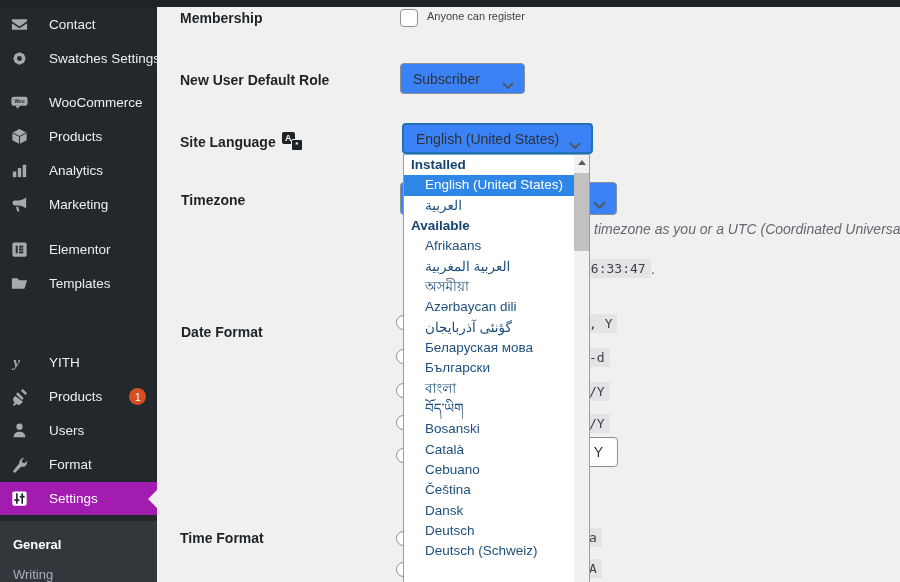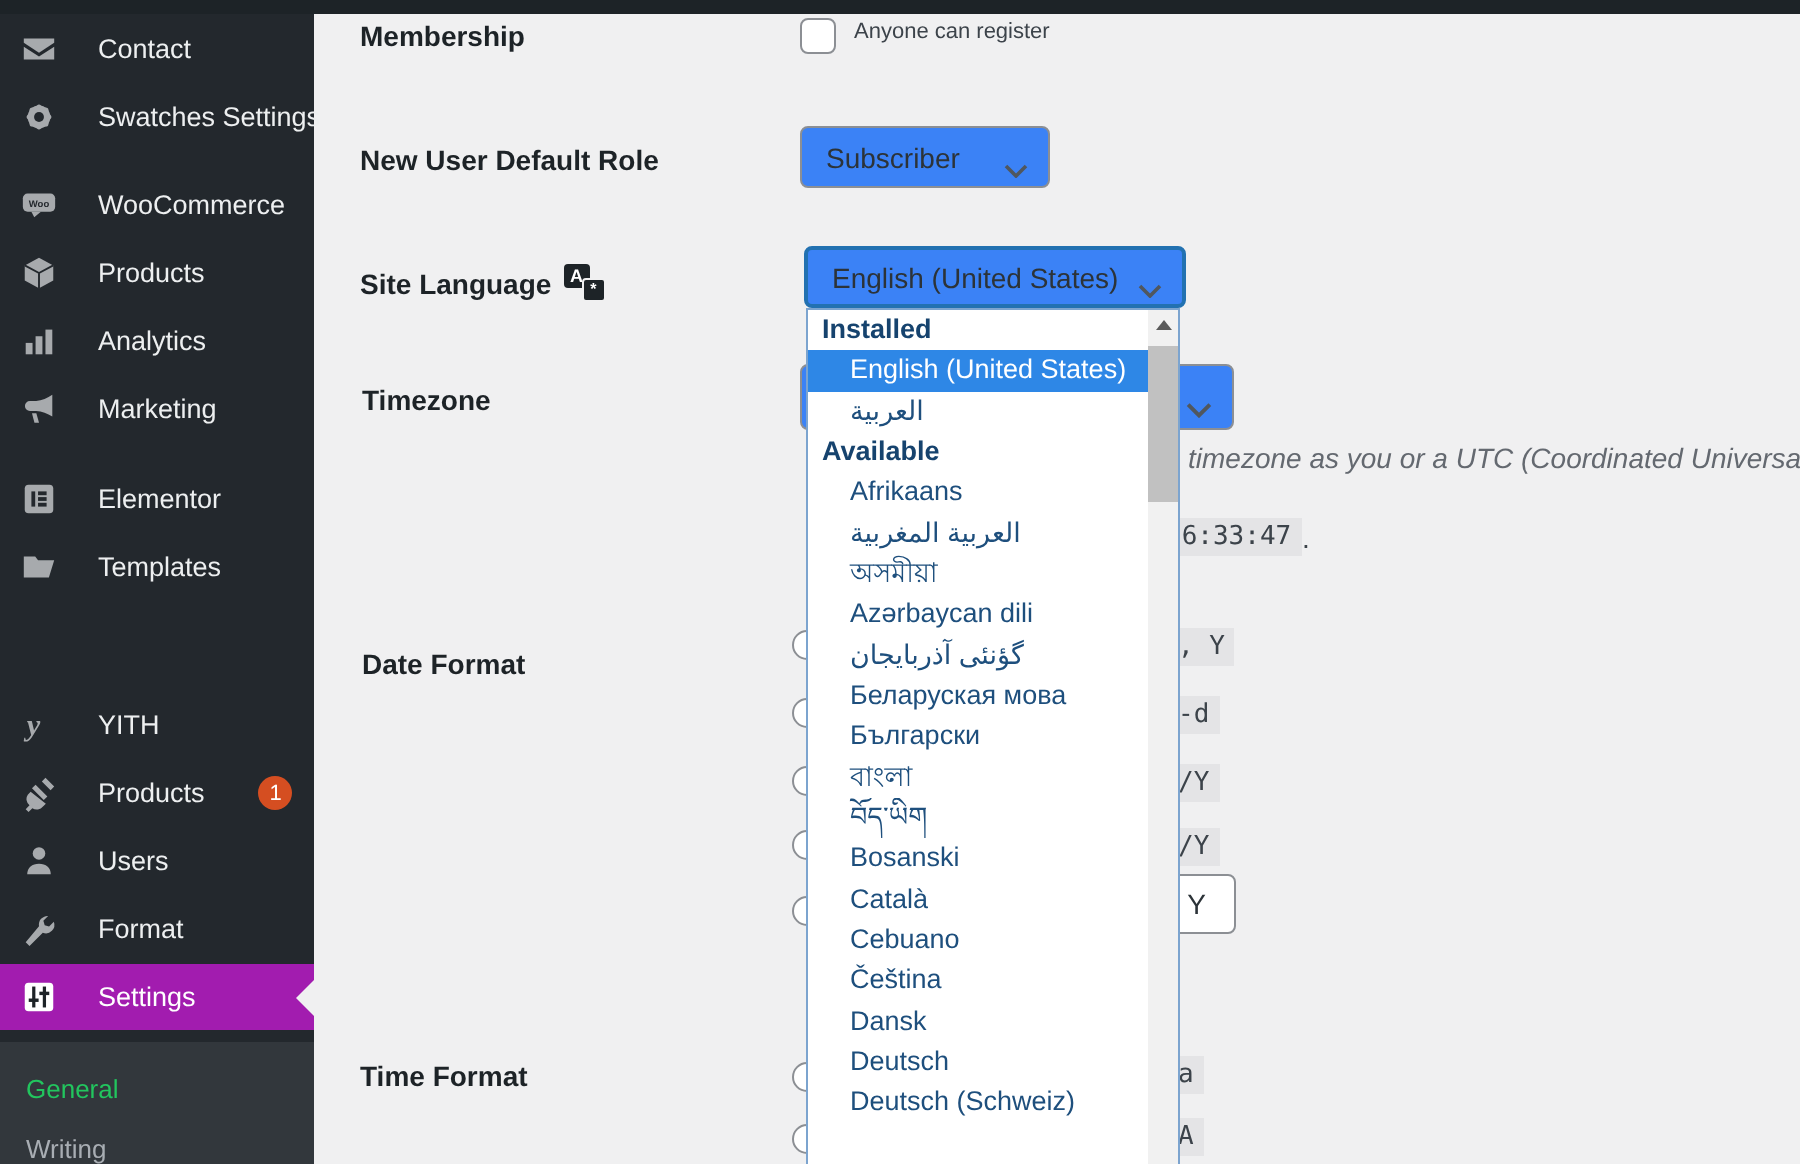--- a/index.html
+++ b/index.html
@@ -16,21 +16,21 @@
   .mi .ico{width:20px;height:20px;display:flex;align-items:center;justify-content:center;flex:none;}
   .mi-label{white-space:nowrap;}
   .mi.active{background:#a21caf;color:#fff;}
   .mi-arrow{position:absolute;right:0;top:50%;margin-top:-9px;width:0;height:0;
       border-top:9px solid transparent;border-bottom:9px solid transparent;border-right:9px solid #f0f0f1;}
   .badge{display:inline-flex;align-items:center;justify-content:center;min-width:17px;height:17px;
       border-radius:50%;background:#d54e21;color:#fff;font-size:11px;margin-left:7px;}
   .submenu{position:absolute;left:0;top:514px;width:157px;height:68px;background:#32373c;}
   .sub-item{position:absolute;left:0;width:157px;height:26px;display:flex;align-items:center;
       padding-left:13px;box-sizing:border-box;font-size:13px;color:#a8adb3;cursor:pointer;}
-  .sub-item.current{color:#22c55e;font-weight:400;}
+  .sub-item.current{color:#ffffff;font-weight:700;}
 
   
   .flabel{position:absolute;font-size:14px;font-weight:600;color:#1d2327;white-space:nowrap;}
 
   
   .checkbox{position:absolute;width:16px;height:16px;background:#fff;border:1px solid #8c8f94;border-radius:4px;}
   .chk-label{position:absolute;font-size:11px;color:#3c434a;white-space:nowrap;}
   .select{position:absolute;background:#3b82f6;border:1px solid #8c8f94;border-radius:4px;box-sizing:border-box;
       display:flex;align-items:center;font-size:14px;color:#2c3338;padding-left:12px;}
   .select .chev{position:absolute;right:10px;top:50%;margin-top:-3px;}

